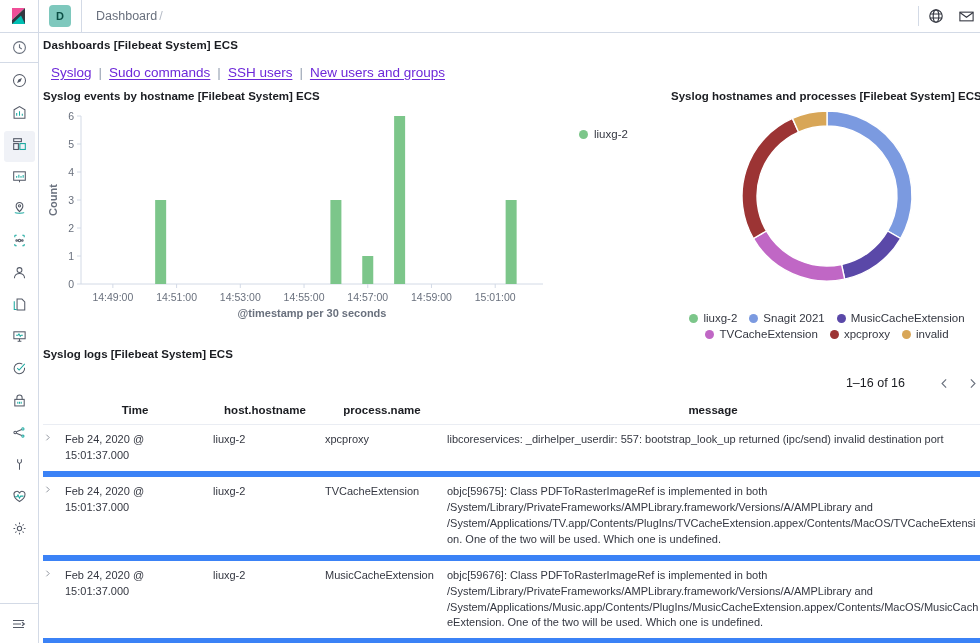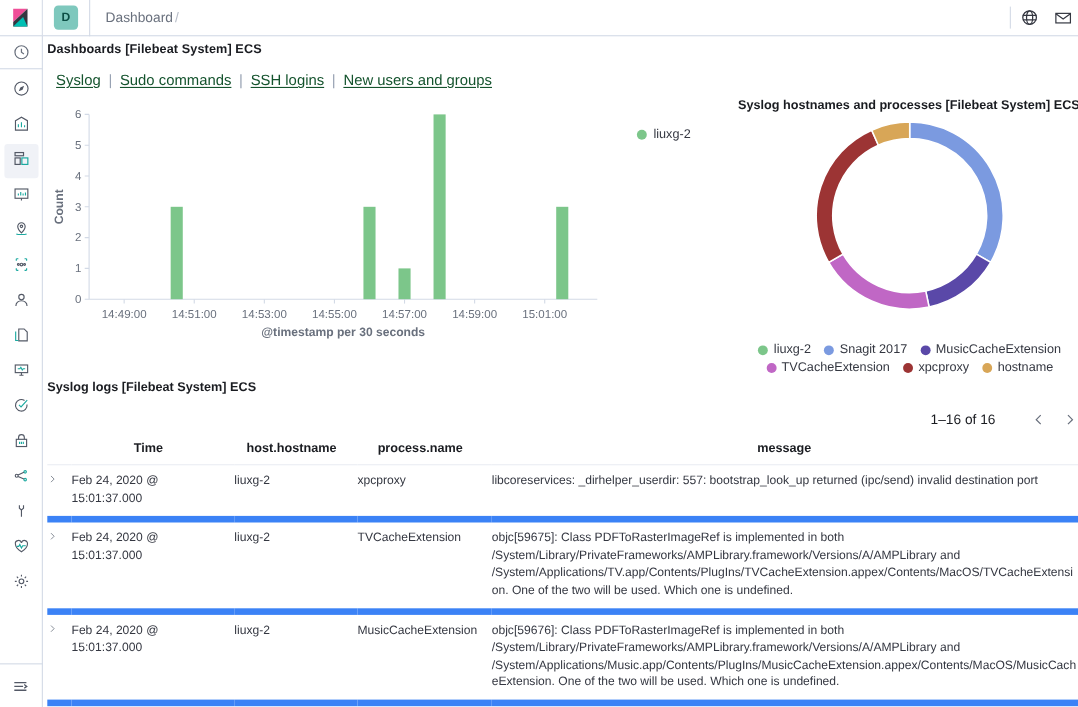--- a/index.html
+++ b/index.html
@@ -78,21 +78,21 @@
   #content { flex: 1; padding: 0 0 0 0; overflow: hidden; position: relative; }
 
   .dash-title {
     font-size: 11.5px; font-weight: 700; color: #1a1c21;
     padding: 6px 0 0 4px; letter-spacing: .1px;
   }
   .nav-links {
     display: flex; align-items: center; gap: 0;
     padding: 14px 0 0 12px; font-size: 13.5px;
   }
-  .nav-links a { color: #14532d; text-decoration: underline; text-underline-offset: 2px; }
+  .nav-links a { color: #6d28d9; text-decoration: underline; text-underline-offset: 2px; }
   .nav-pipe { color: #98a2b3; padding: 0 7px; }
 
   .panels { display: flex; padding: 10px 0 0 0; }
   .panel-left { width: 628px; }
   .panel-right { flex: 1; }
 
   .panel-title {
     font-size: 11.5px; font-weight: 700; color: #1a1c21; padding-left: 4px;
   }
 
@@ -342,28 +342,29 @@
 
     <div id="content">
 
       <div class="dash-title">Dashboards [Filebeat System] ECS</div>
 
       <div class="nav-links">
         <a href="#">Syslog</a>
         <span class="nav-pipe">|</span>
         <a href="#">Sudo commands</a>
         <span class="nav-pipe">|</span>
-        <a href="#">SSH logins</a>
+        <a href="#">SSH users</a>
         <span class="nav-pipe">|</span>
         <a href="#">New users and groups</a>
       </div>
 
       <div class="panels">
 
         <div class="panel-left">
+          <div class="panel-title">Syslog events by hostname [Filebeat System] ECS</div>
 
           <div class="barchart-wrap">
             <svg class="bc-svg" id="bar-svg" width="560" height="230">
                 <line x1="38" y1="14" x2="38" y2="182" stroke="#d3dae6" stroke-width="1"></line>
                 <line x1="34" y1="182" x2="38" y2="182" stroke="#d3dae6" stroke-width="1"></line>
                 <text x="31" y="185.5" text-anchor="end" font-size="10.5" fill="#69707d" font-family="&quot;Liberation Sans&quot;, sans-serif">0</text>
                 <line x1="34" y1="154" x2="38" y2="154" stroke="#d3dae6" stroke-width="1"></line>
                 <text x="31" y="157.5" text-anchor="end" font-size="10.5" fill="#69707d" font-family="&quot;Liberation Sans&quot;, sans-serif">1</text>
                 <line x1="34" y1="126" x2="38" y2="126" stroke="#d3dae6" stroke-width="1"></line>
                 <text x="31" y="129.5" text-anchor="end" font-size="10.5" fill="#69707d" font-family="&quot;Liberation Sans&quot;, sans-serif">2</text>
@@ -417,37 +418,37 @@
                 <path d="M86.3878406783227 130.5A85 85 0 0 1 125.427385338557 10.348636100378911L131.528434984694 24.051817965017932A70 70 0 0 0 99.37822173508928 123Z" fill="#9c3434" stroke="#ffffff" stroke-width="1.4"></path>
                 <path d="M125.427385338557 10.348636100378911A85 85 0 0 1 159.99999999999997 3L160 18A70 70 0 0 0 131.528434984694 24.051817965017932Z" fill="#d8a657" stroke="#ffffff" stroke-width="1.4"></path>
               </svg>
             <div class="donut-legend" id="donut-legend">
                 <span class="lg-item">
                   <span class="dot" style="background:#7cc68a"></span>
                   <span>liuxg-2</span>
                 </span>
                 <span class="lg-item">
                   <span class="dot" style="background:#7b9ae0"></span>
-                  <span>Snagit 2017</span>
+                  <span>Snagit 2021</span>
                 </span>
                 <span class="lg-item">
                   <span class="dot" style="background:#5a48a8"></span>
                   <span>MusicCacheExtension</span>
                 </span>
                 <span class="lg-item">
                   <span class="dot" style="background:#c067c5"></span>
                   <span>TVCacheExtension</span>
                 </span>
                 <span class="lg-item">
                   <span class="dot" style="background:#9c3434"></span>
                   <span>xpcproxy</span>
                 </span>
                 <span class="lg-item">
                   <span class="dot" style="background:#d8a657"></span>
-                  <span>hostname</span>
+                  <span>invalid</span>
                 </span>
               </div>
           </div>
         </div>
       </div>
 
       <div class="table-section">
         <div class="table-title">Syslog logs [Filebeat System] ECS</div>
 
         <div class="pager">

